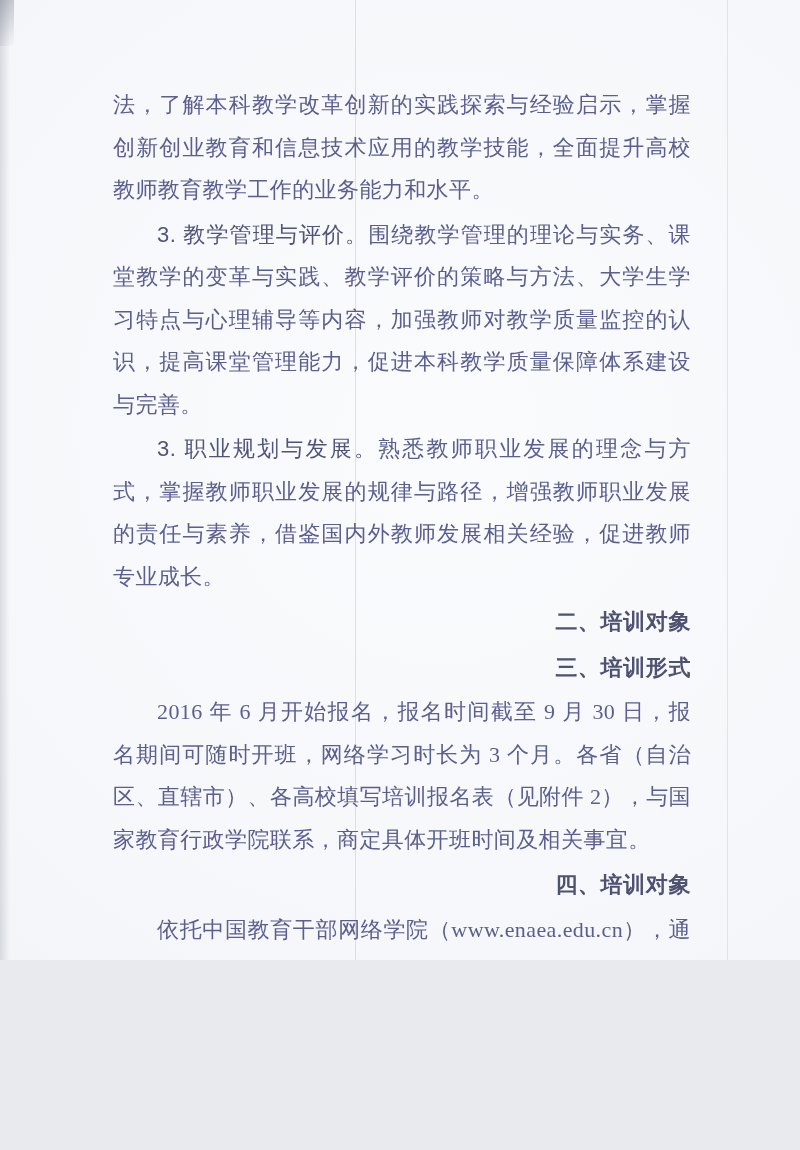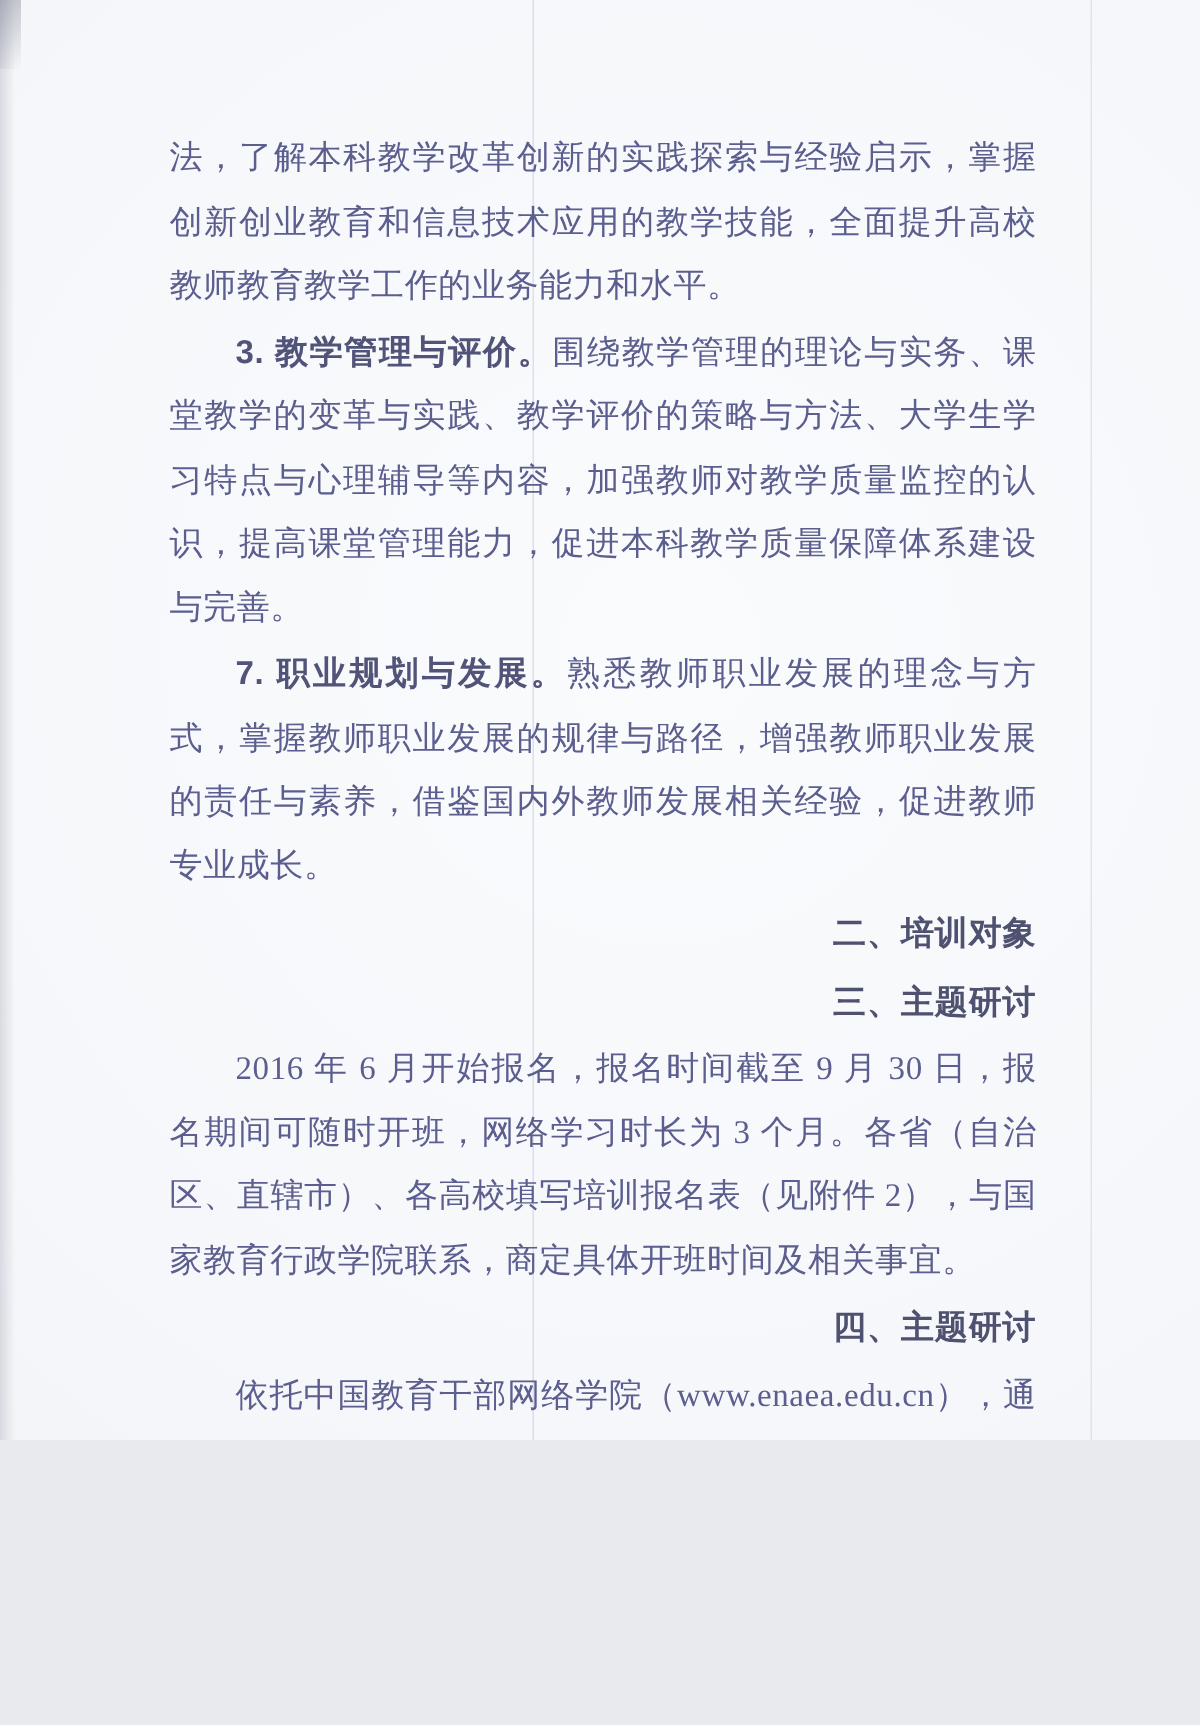--- a/index.html
+++ b/index.html
@@ -73,21 +73,21 @@
     font-family: "Liberation Sans", "DejaVu Sans", sans-serif;
     font-weight: bold;
     color: #4e516f;
     letter-spacing: 0.6px;
     text-indent: 2em;
     text-align: right;
     margin-top: 3px;
   }
   .doc-text .lead {
     font-family: "Liberation Sans", "DejaVu Sans", sans-serif;
-    font-weight: bold;
+    font-weight: normal;
     color: #515478;
   }
   .page-number {
     position: absolute;
     left: 0;
     top: 1038px;
     width: 800px;
     text-align: center;
     font-size: 17px;
     color: #666a8a;
@@ -101,22 +101,22 @@
   <div class="edge-left"></div>
   <div class="edge-corner"></div>
   <div class="fold-v1"></div>
   <div class="fold-v2"></div>
   <div class="fold-h1"></div>
   <div class="speck"></div>
 
   <div class="doc-text">
       <p class="body">法，了解本科教学改革创新的实践探索与经验启示，掌握创新创业教育和信息技术应用的教学技能，全面提升高校教师教育教学工作的业务能力和水平。</p>
       <p class="body indent"><span class="lead">3. 教学管理与评价。</span>围绕教学管理的理论与实务、课堂教学的变革与实践、教学评价的策略与方法、大学生学习特点与心理辅导等内容，加强教师对教学质量监控的认识，提高课堂管理能力，促进本科教学质量保障体系建设与完善。</p>
-      <p class="body indent"><span class="lead">7. 职业规划与发展。</span>熟悉教师职业发展的理念与方式，掌握教师职业发展的规律与路径，增强教师职业发展的责任与素养，借鉴国内外教师发展相关经验，促进教师专业成长。</p>
+      <p class="body indent"><span class="lead">3. 职业规划与发展。</span>熟悉教师职业发展的理念与方式，掌握教师职业发展的规律与路径，增强教师职业发展的责任与素养，借鉴国内外教师发展相关经验，促进教师专业成长。</p>
       <p class="heading">二、培训对象</p>
-      <p class="heading">三、主题研讨</p>
+      <p class="heading">三、培训形式</p>
       <p class="body indent">2016 年 6 月开始报名，报名时间截至 9 月 30 日，报名期间可随时开班，网络学习时长为 3 个月。各省（自治区、直辖市）、各高校填写培训报名表（见附件 2），与国家教育行政学院联系，商定具体开班时间及相关事宜。</p>
-      <p class="heading">四、主题研讨</p>
+      <p class="heading">四、培训对象</p>
       <p class="body indent">依托中国教育干部网络学院（www.enaea.edu.cn），通过课程学习、主题研讨、专家在线集中辅导、学习成果撰写等形式，</p>
     </div>
 
   <div class="page-number">2</div>
 </div>
 
 </body></html>

